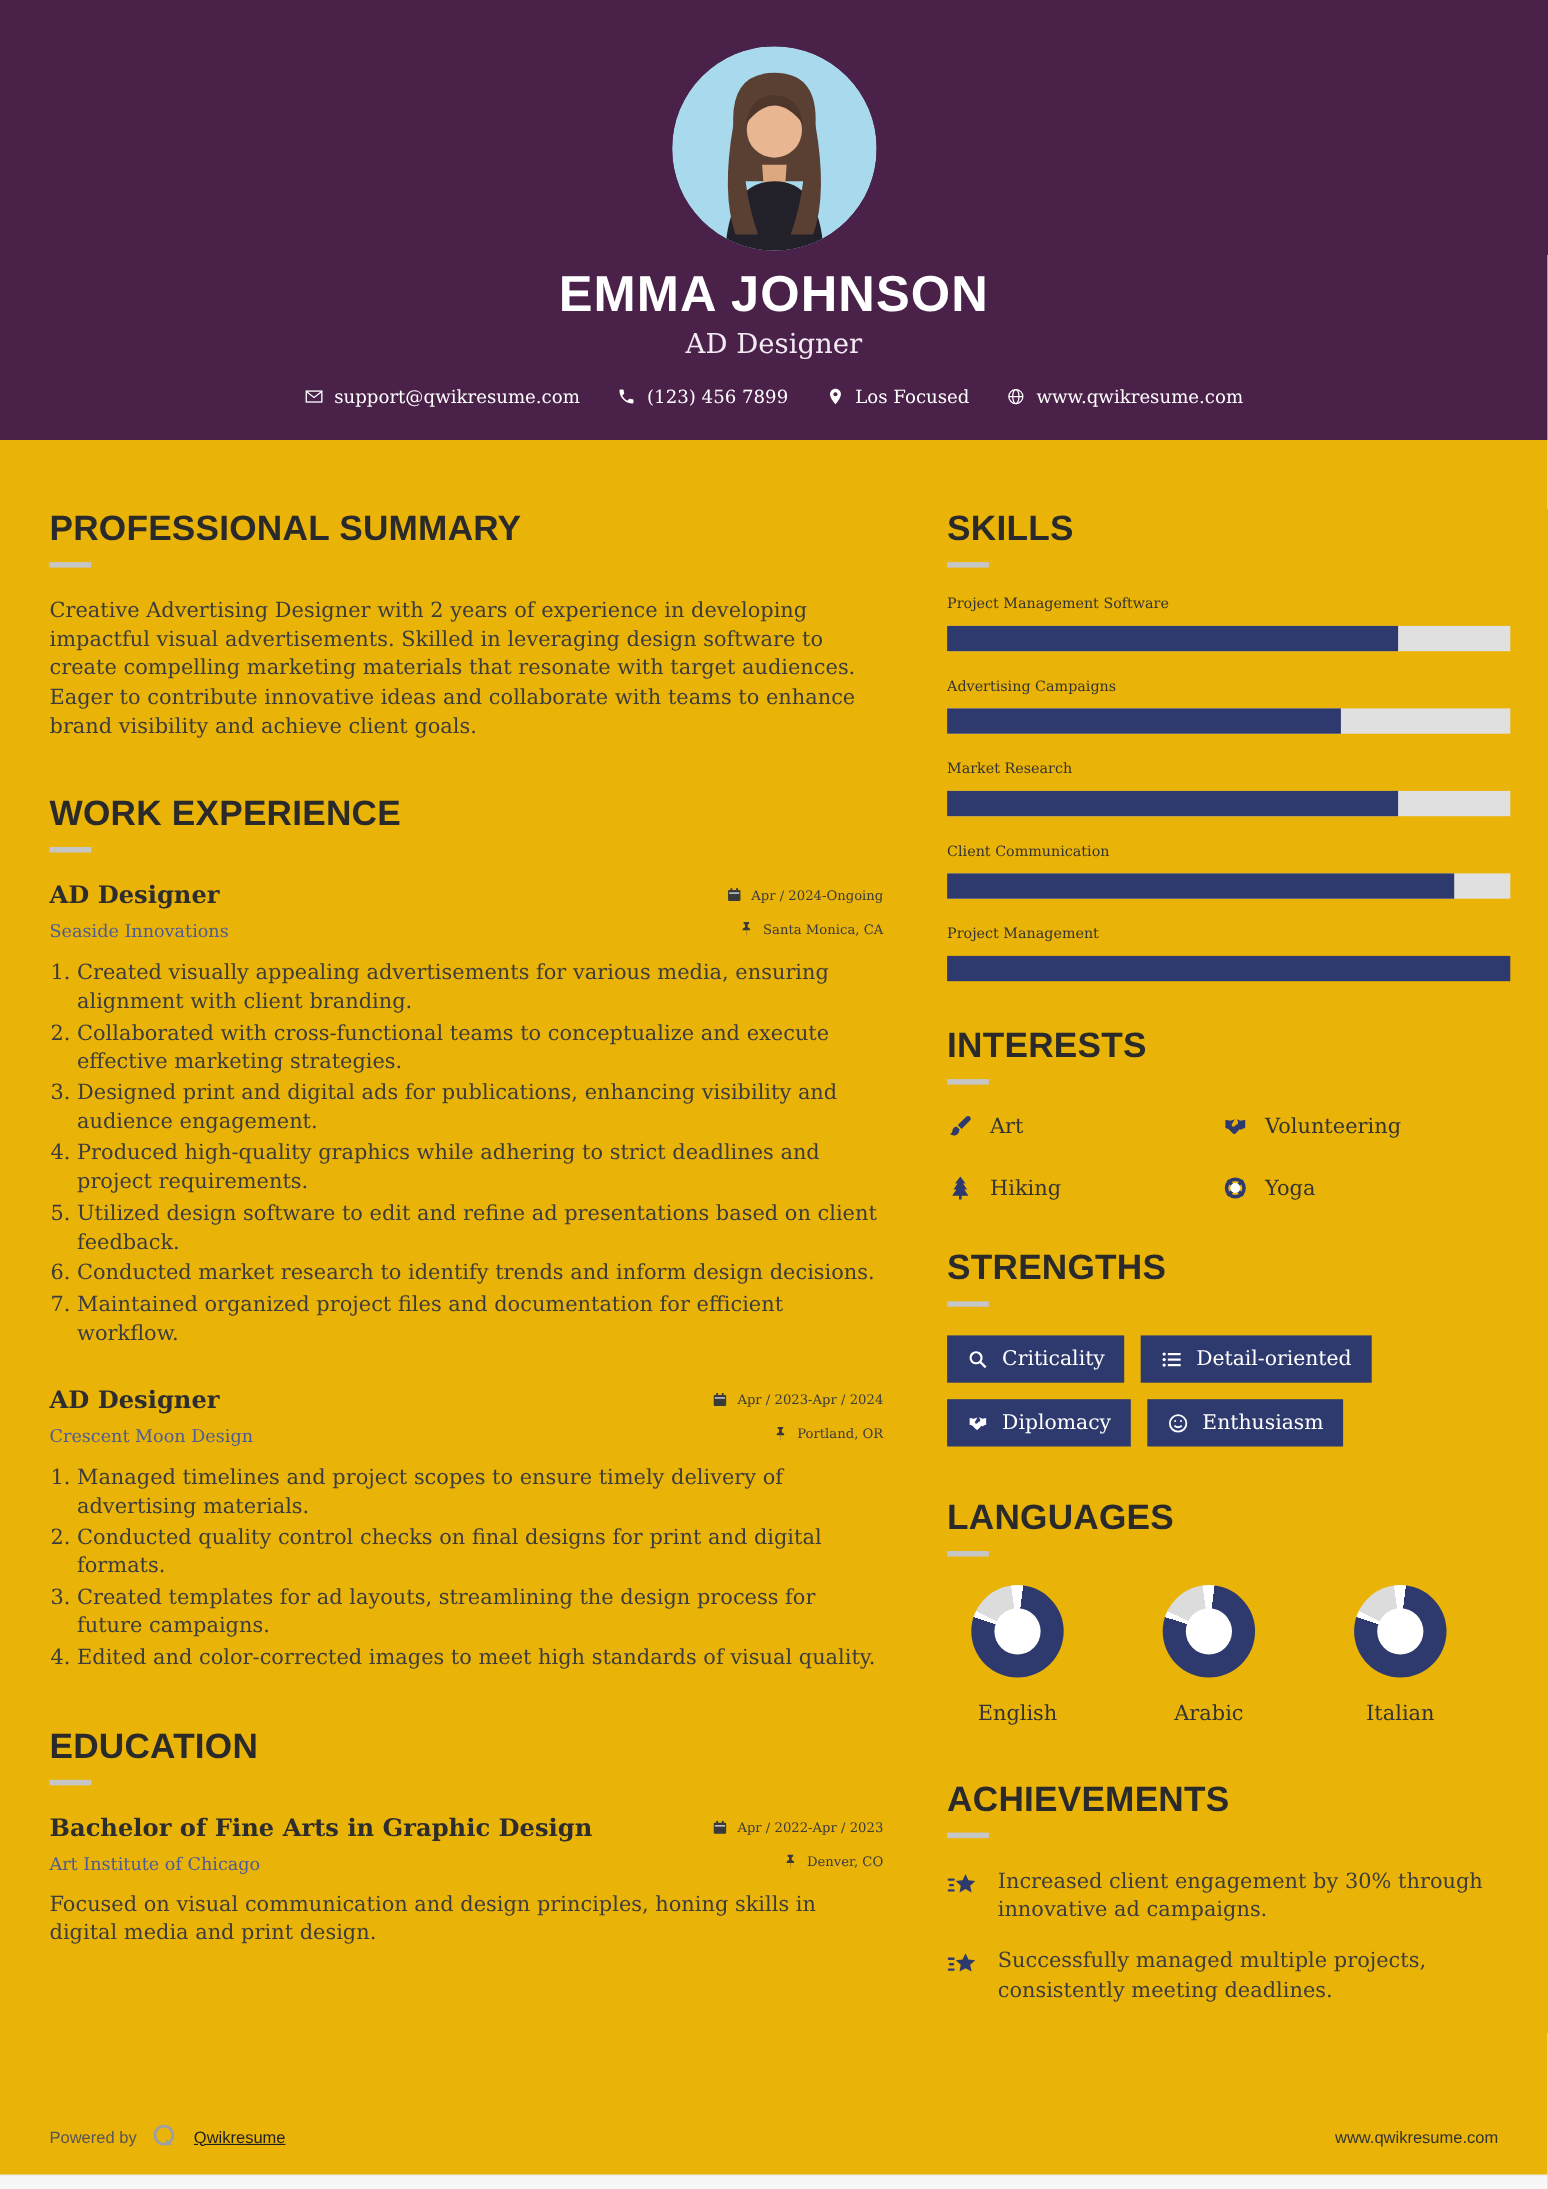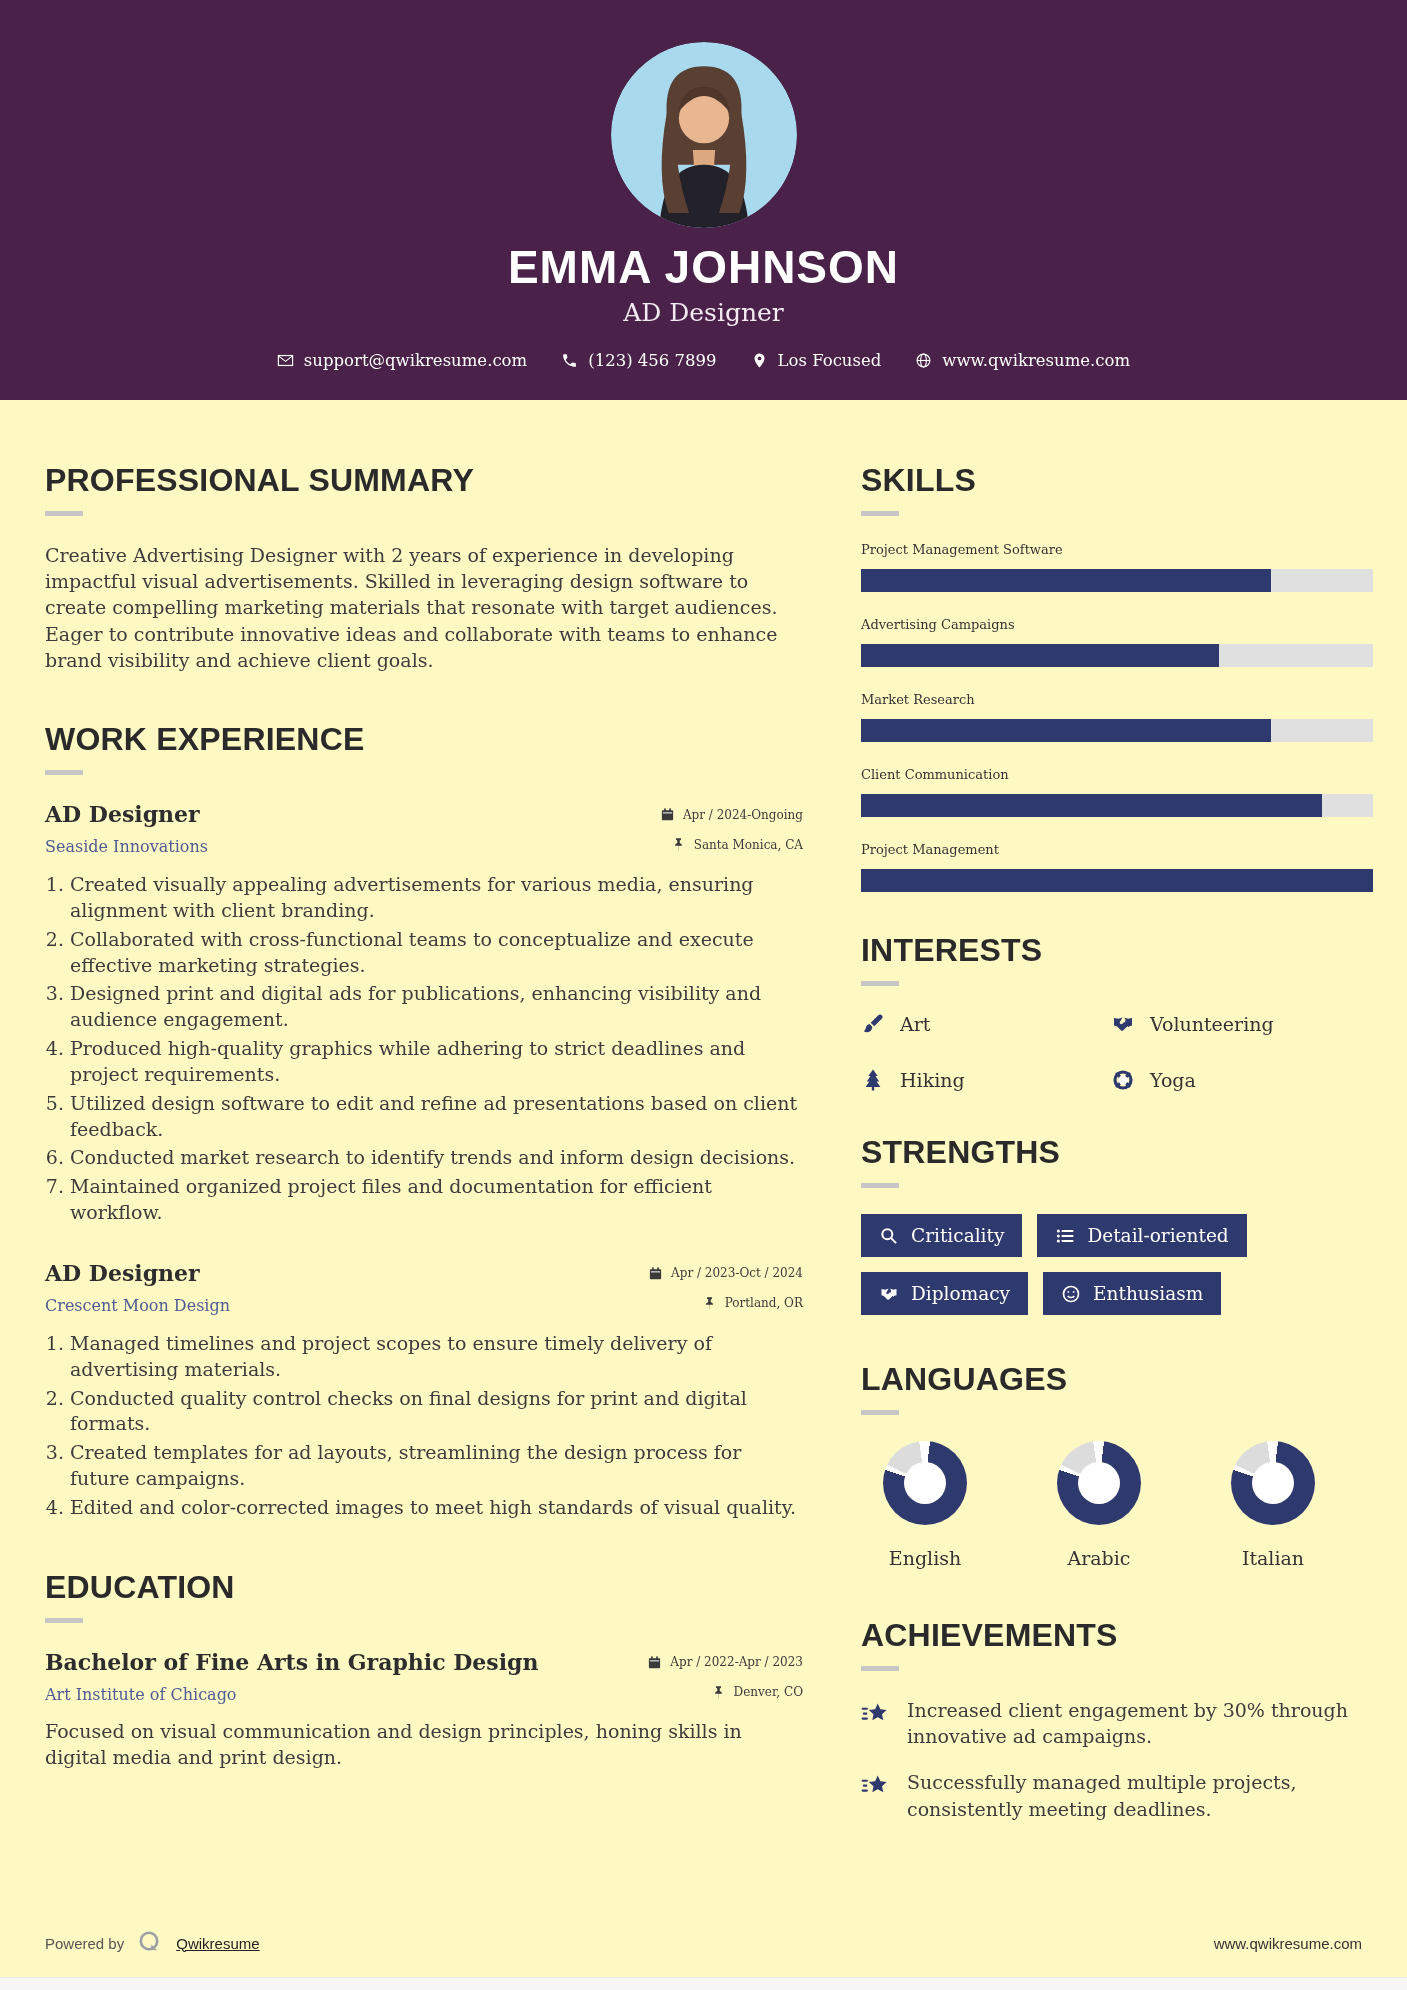--- a/index.html
+++ b/index.html
@@ -1,19 +1,19 @@
 <!DOCTYPE html>
 <html><head>
 <meta charset="utf-8">
 <style>
   * { margin:0; padding:0; box-sizing:border-box; }
   html,body { background:#ffffff; }
   .page {
     position:relative; width:1407px; height:1990px; margin:0 auto;
-    background:#fef9c3; overflow:hidden;
+    background:#eab308; overflow:hidden;
     font-family:"DejaVu Serif", serif; color:#3c3c3c;
   }
   
   .hero {
     height:400px; background:#4a2149; color:#ffffff;
     display:flex; flex-direction:column; align-items:center;
   }
   .avatar {
     width:186px; height:186px; border-radius:50%; overflow:hidden;
     margin-top:42px; flex:none;
@@ -225,21 +225,21 @@
             <span class="job-title">AD Designer</span>
             <span class="meta">
               <span class="micon">
                 <svg viewBox="0 0 24 24" fill="#3a3a3a">
                     <rect x="3" y="5" width="18" height="16" rx="1.5"></rect>
                     <rect x="6.6" y="2.2" width="2.6" height="5"></rect>
                     <rect x="14.8" y="2.2" width="2.6" height="5"></rect>
                     <rect x="4.6" y="8.6" width="14.8" height="1.6" fill="#ffffff"></rect>
                   </svg>
               </span>
-              <span>Apr / 2023-Oct / 2024</span>
+              <span>Apr / 2023-Apr / 2024</span>
             </span>
           </div>
           <div class="job-row">
             <a class="company">Crescent Moon Design</a>
             <span class="meta">
               <span class="micon">
                 <svg viewBox="0 0 24 24" fill="#3a3a3a">
                     <path d="M8 2h8v2.4l-2 1v4.2l3.4 2.2V14h-5.2v6.2L12 22.6l-.2-2.4V14H6.6v-2.2L10 9.6V5.4l-2-1z"></path>
                   </svg>
               </span>

